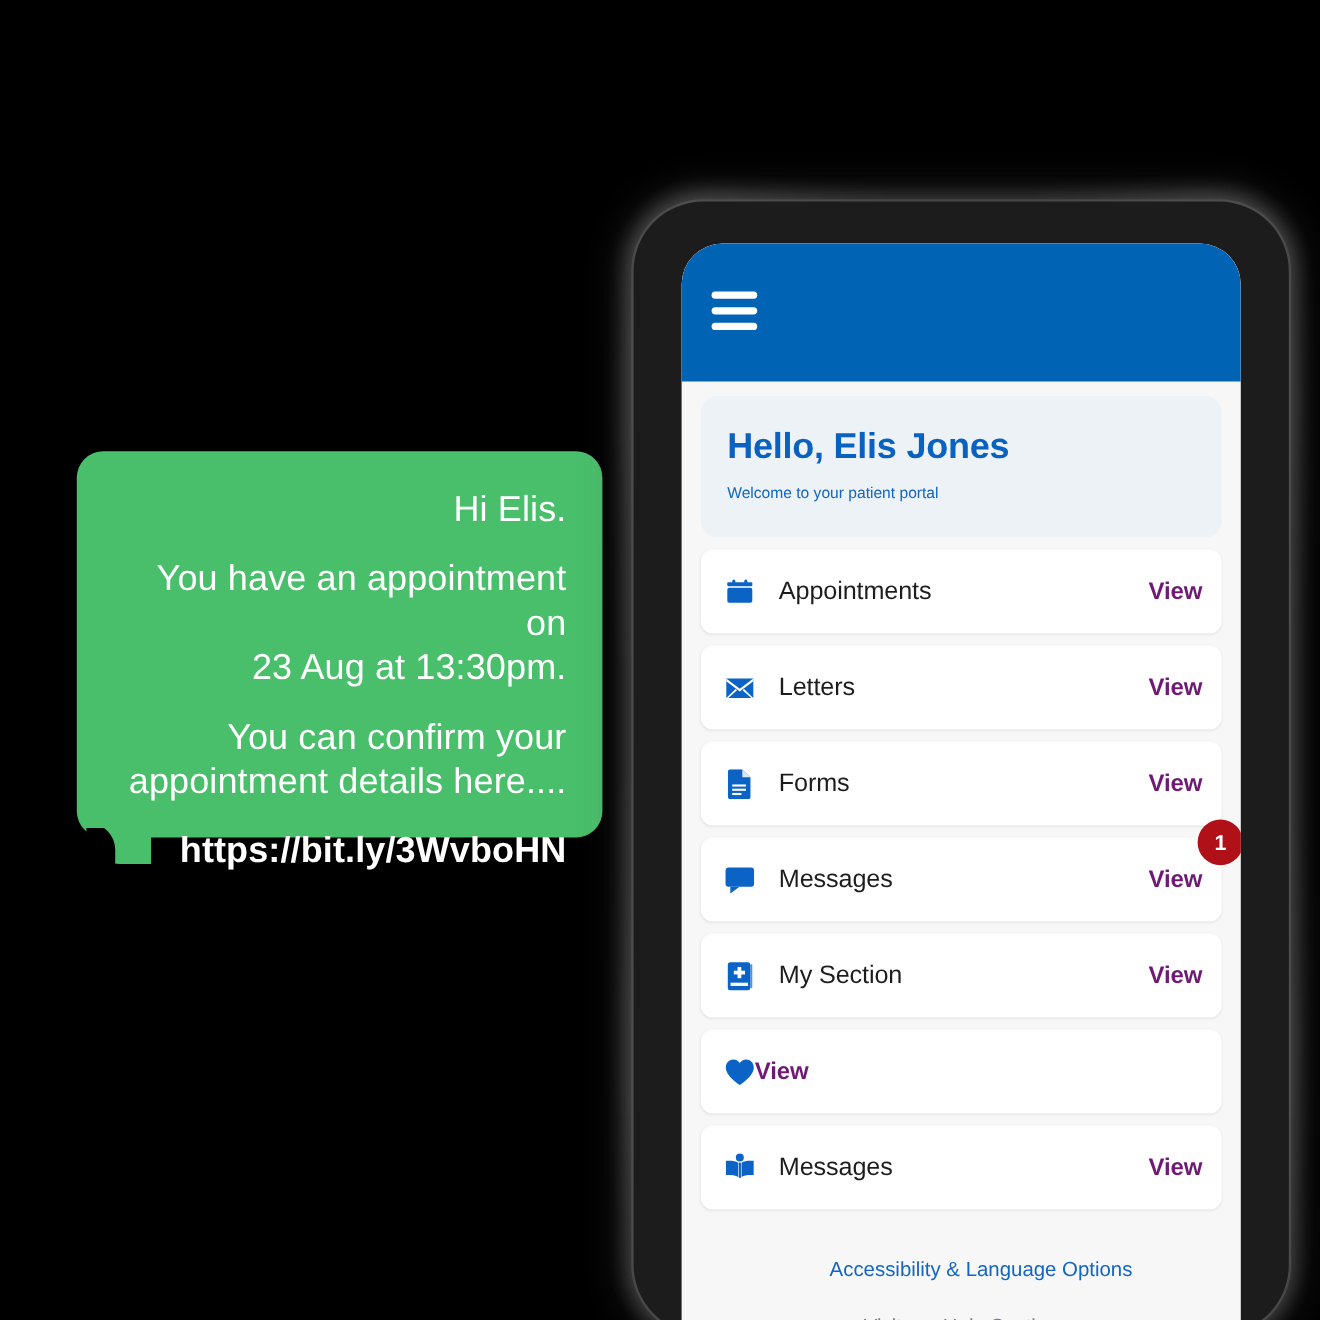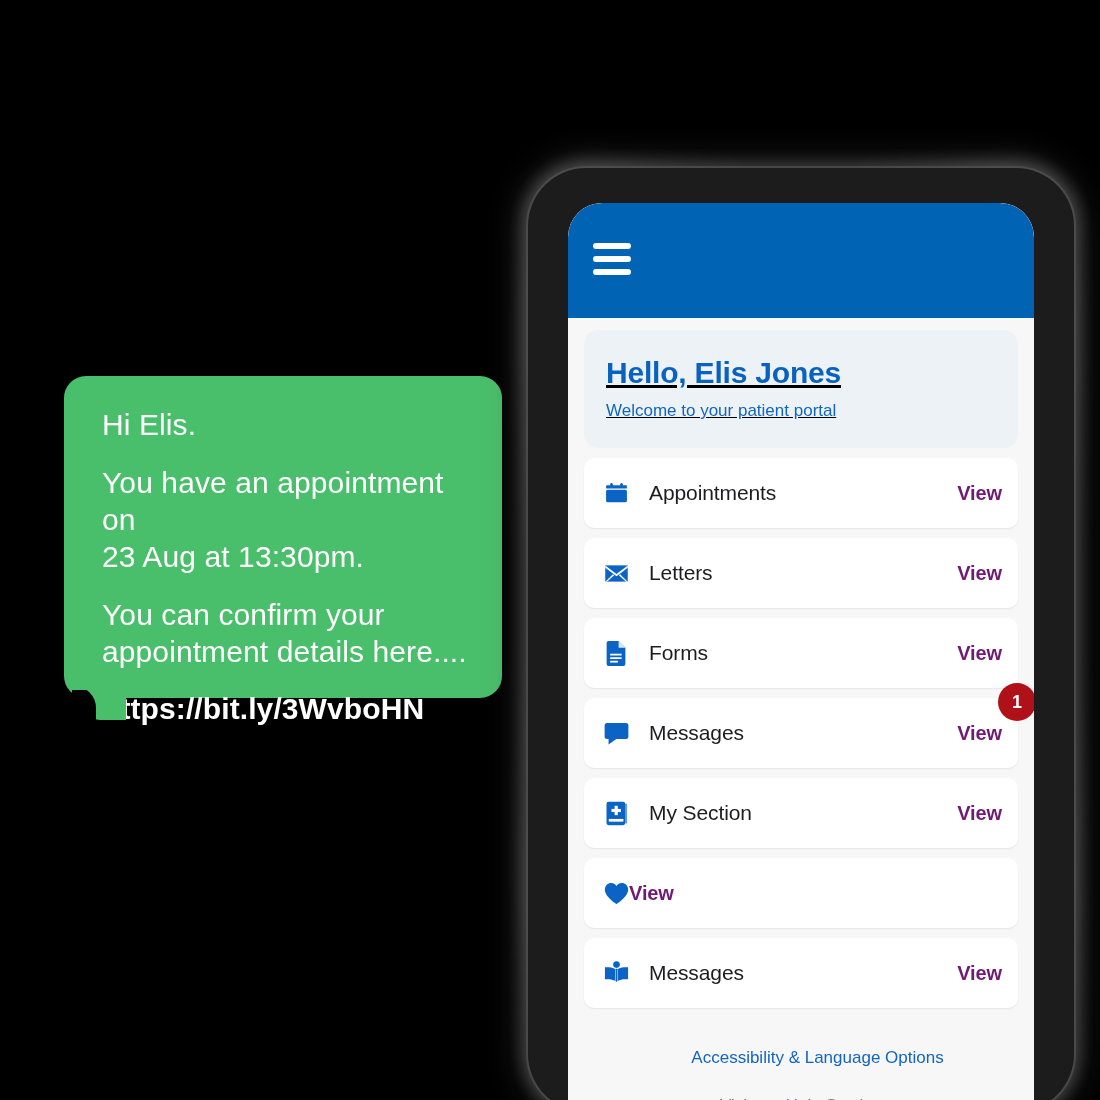--- a/index.html
+++ b/index.html
@@ -23,20 +23,21 @@
   
   #sms-bubble {
     position: absolute;
     left: 64px;
     top: 376px;
     width: 438px;
     height: 322px;
     background: #4ABF6B;
     border-radius: 22px;
     padding: 30px 30px 0 20px;
+    text-align: right;
   }
 
   #sms-bubble-tail {
     position: absolute;
     left: 72px;
     top: 690px;
     width: 54px;
     height: 36px;
     overflow: hidden;
   }
@@ -156,32 +157,31 @@
     margin-bottom: 7px;
   }
   #hamburger-button span:last-child { margin-bottom: 0; }
 
   
   #greeting-card {
     margin: 12px 16px 0 16px;
     background: #EDF2F7;
     border-radius: 14px;
     padding: 25px 22px 26px 22px;
-    text-decoration: underline;
   }
   #greeting-title {
     color: #0A62C0;
     font-size: 30px;
     font-weight: 700;
     letter-spacing: -0.2px;
     line-height: 36px;
   }
   #greeting-subtitle {
     color: #1265C0;
-    font-size: 17px;
+    font-size: 13px;
     font-weight: 400;
     margin-top: 9px;
     line-height: 22px;
   }
 
   
   #menu-list {
     margin-top: 10px;
     padding: 0 16px;
   }

